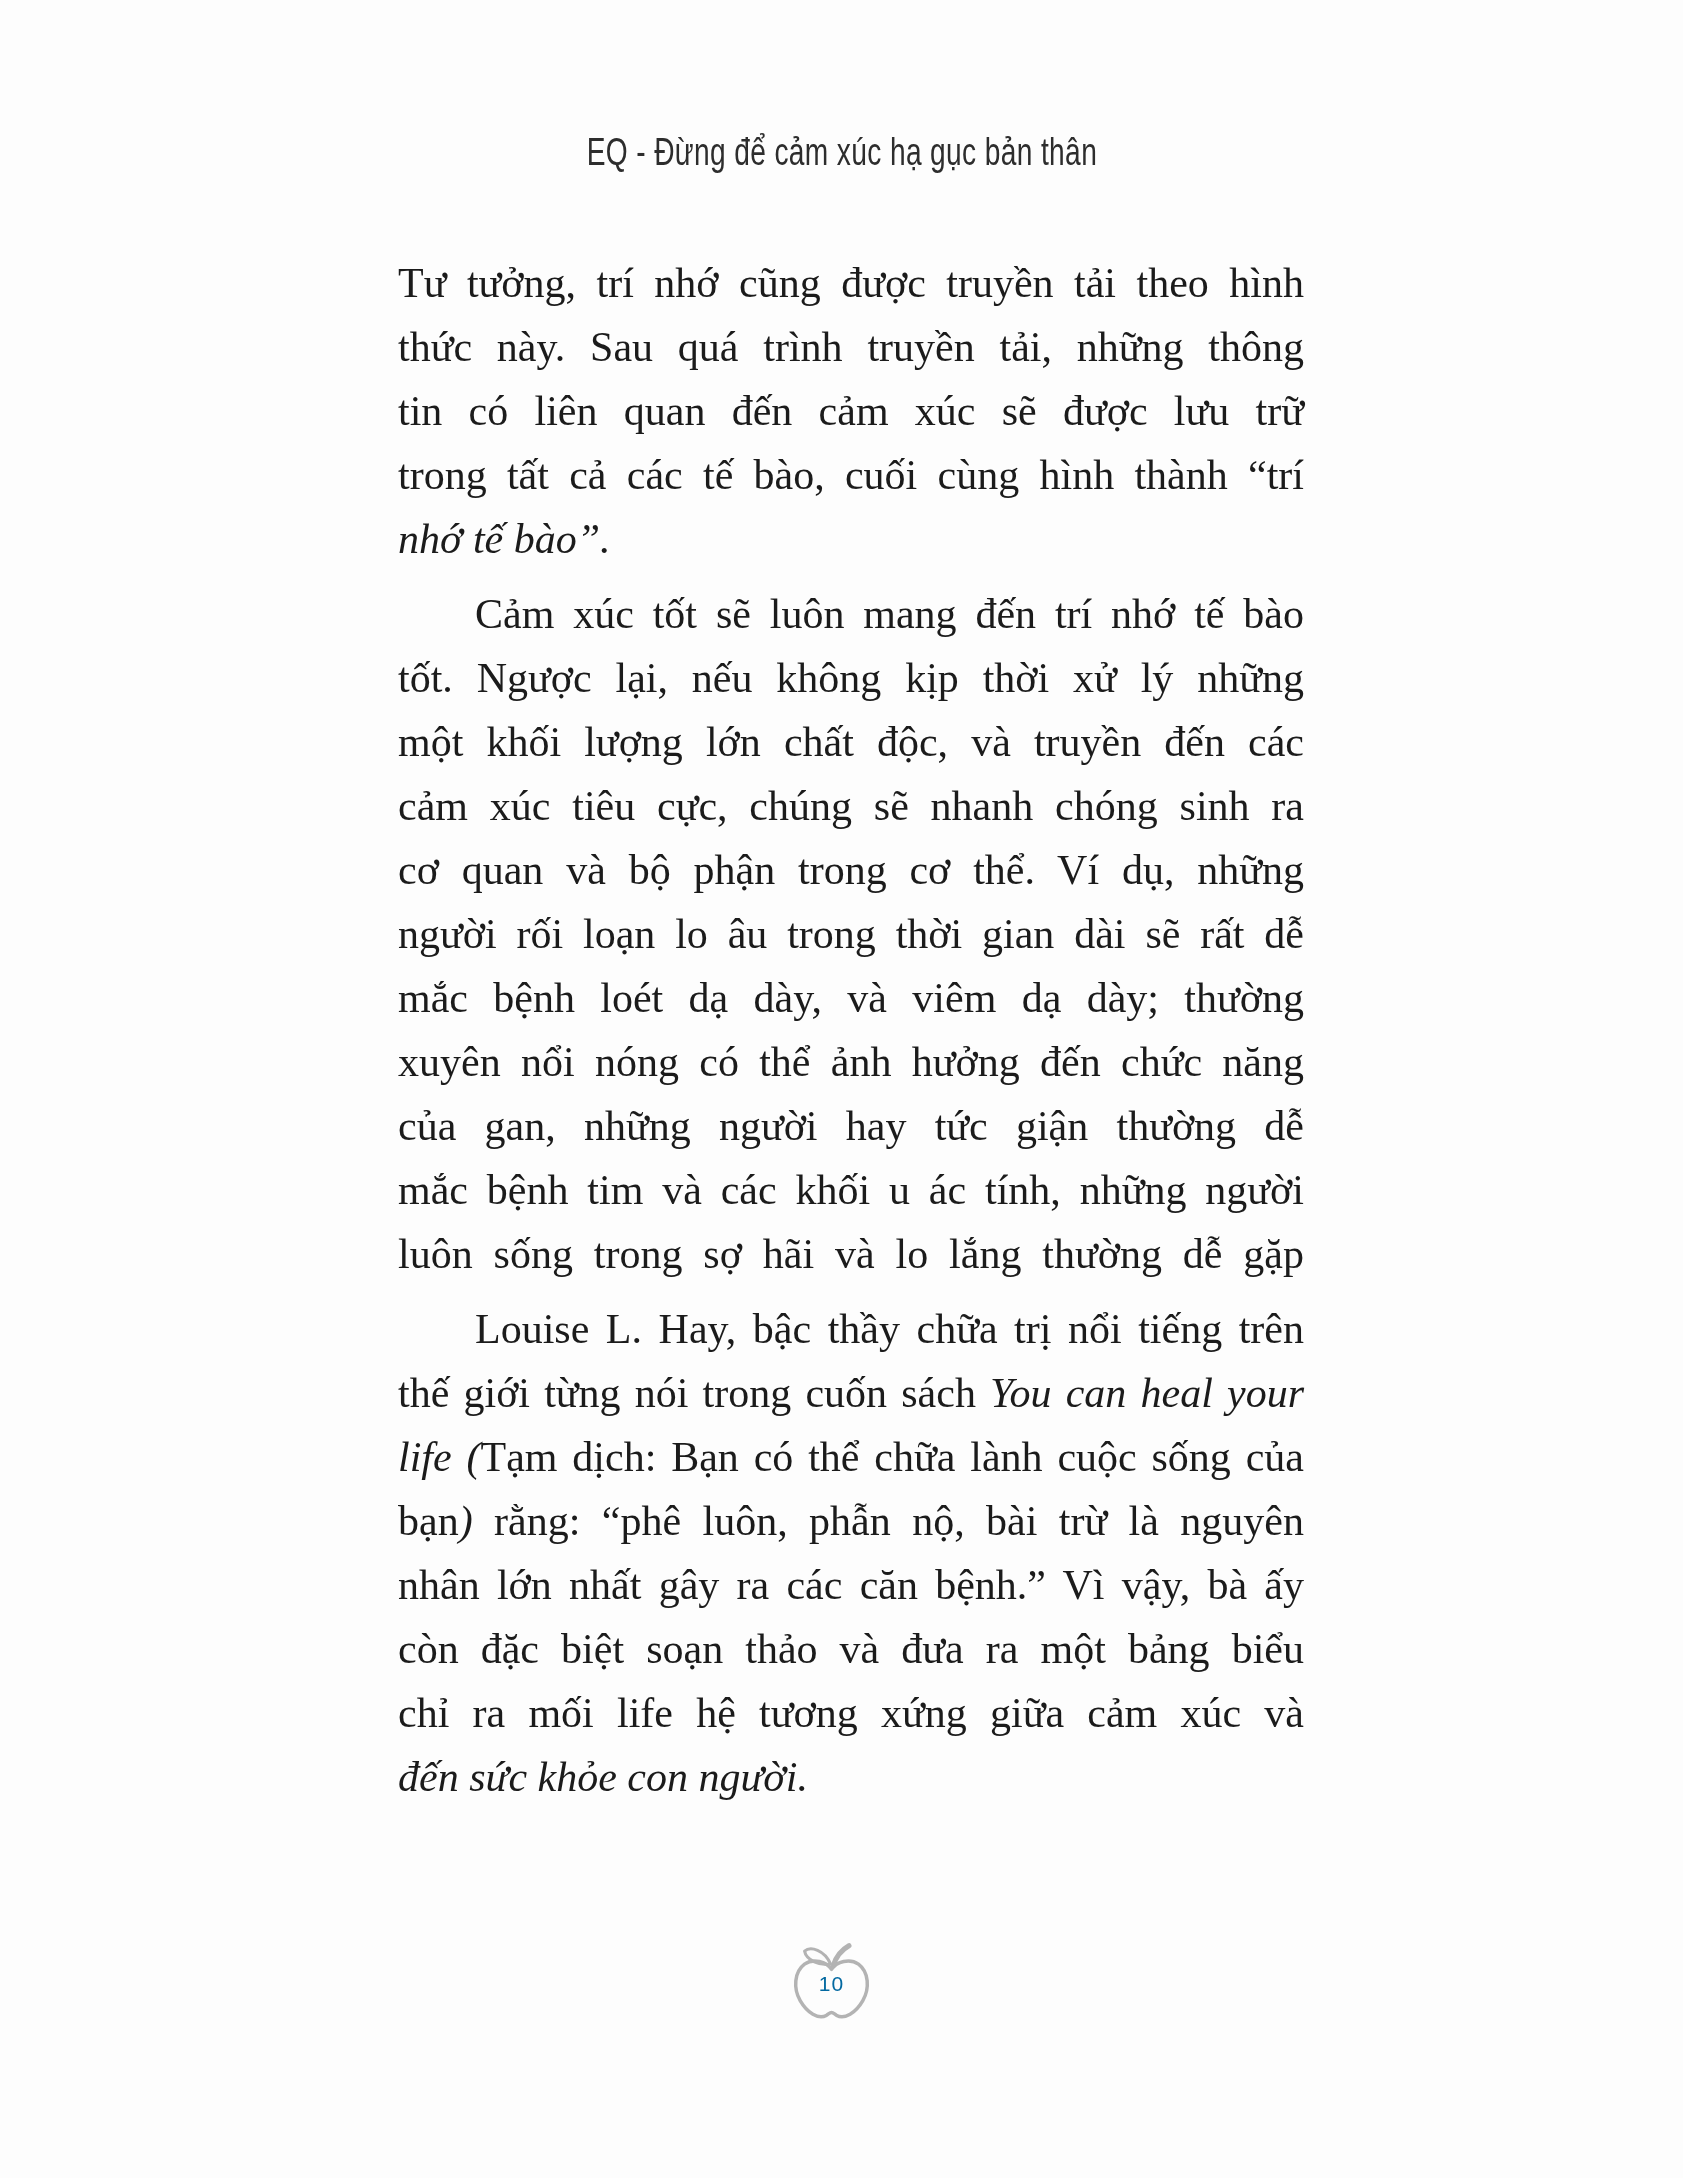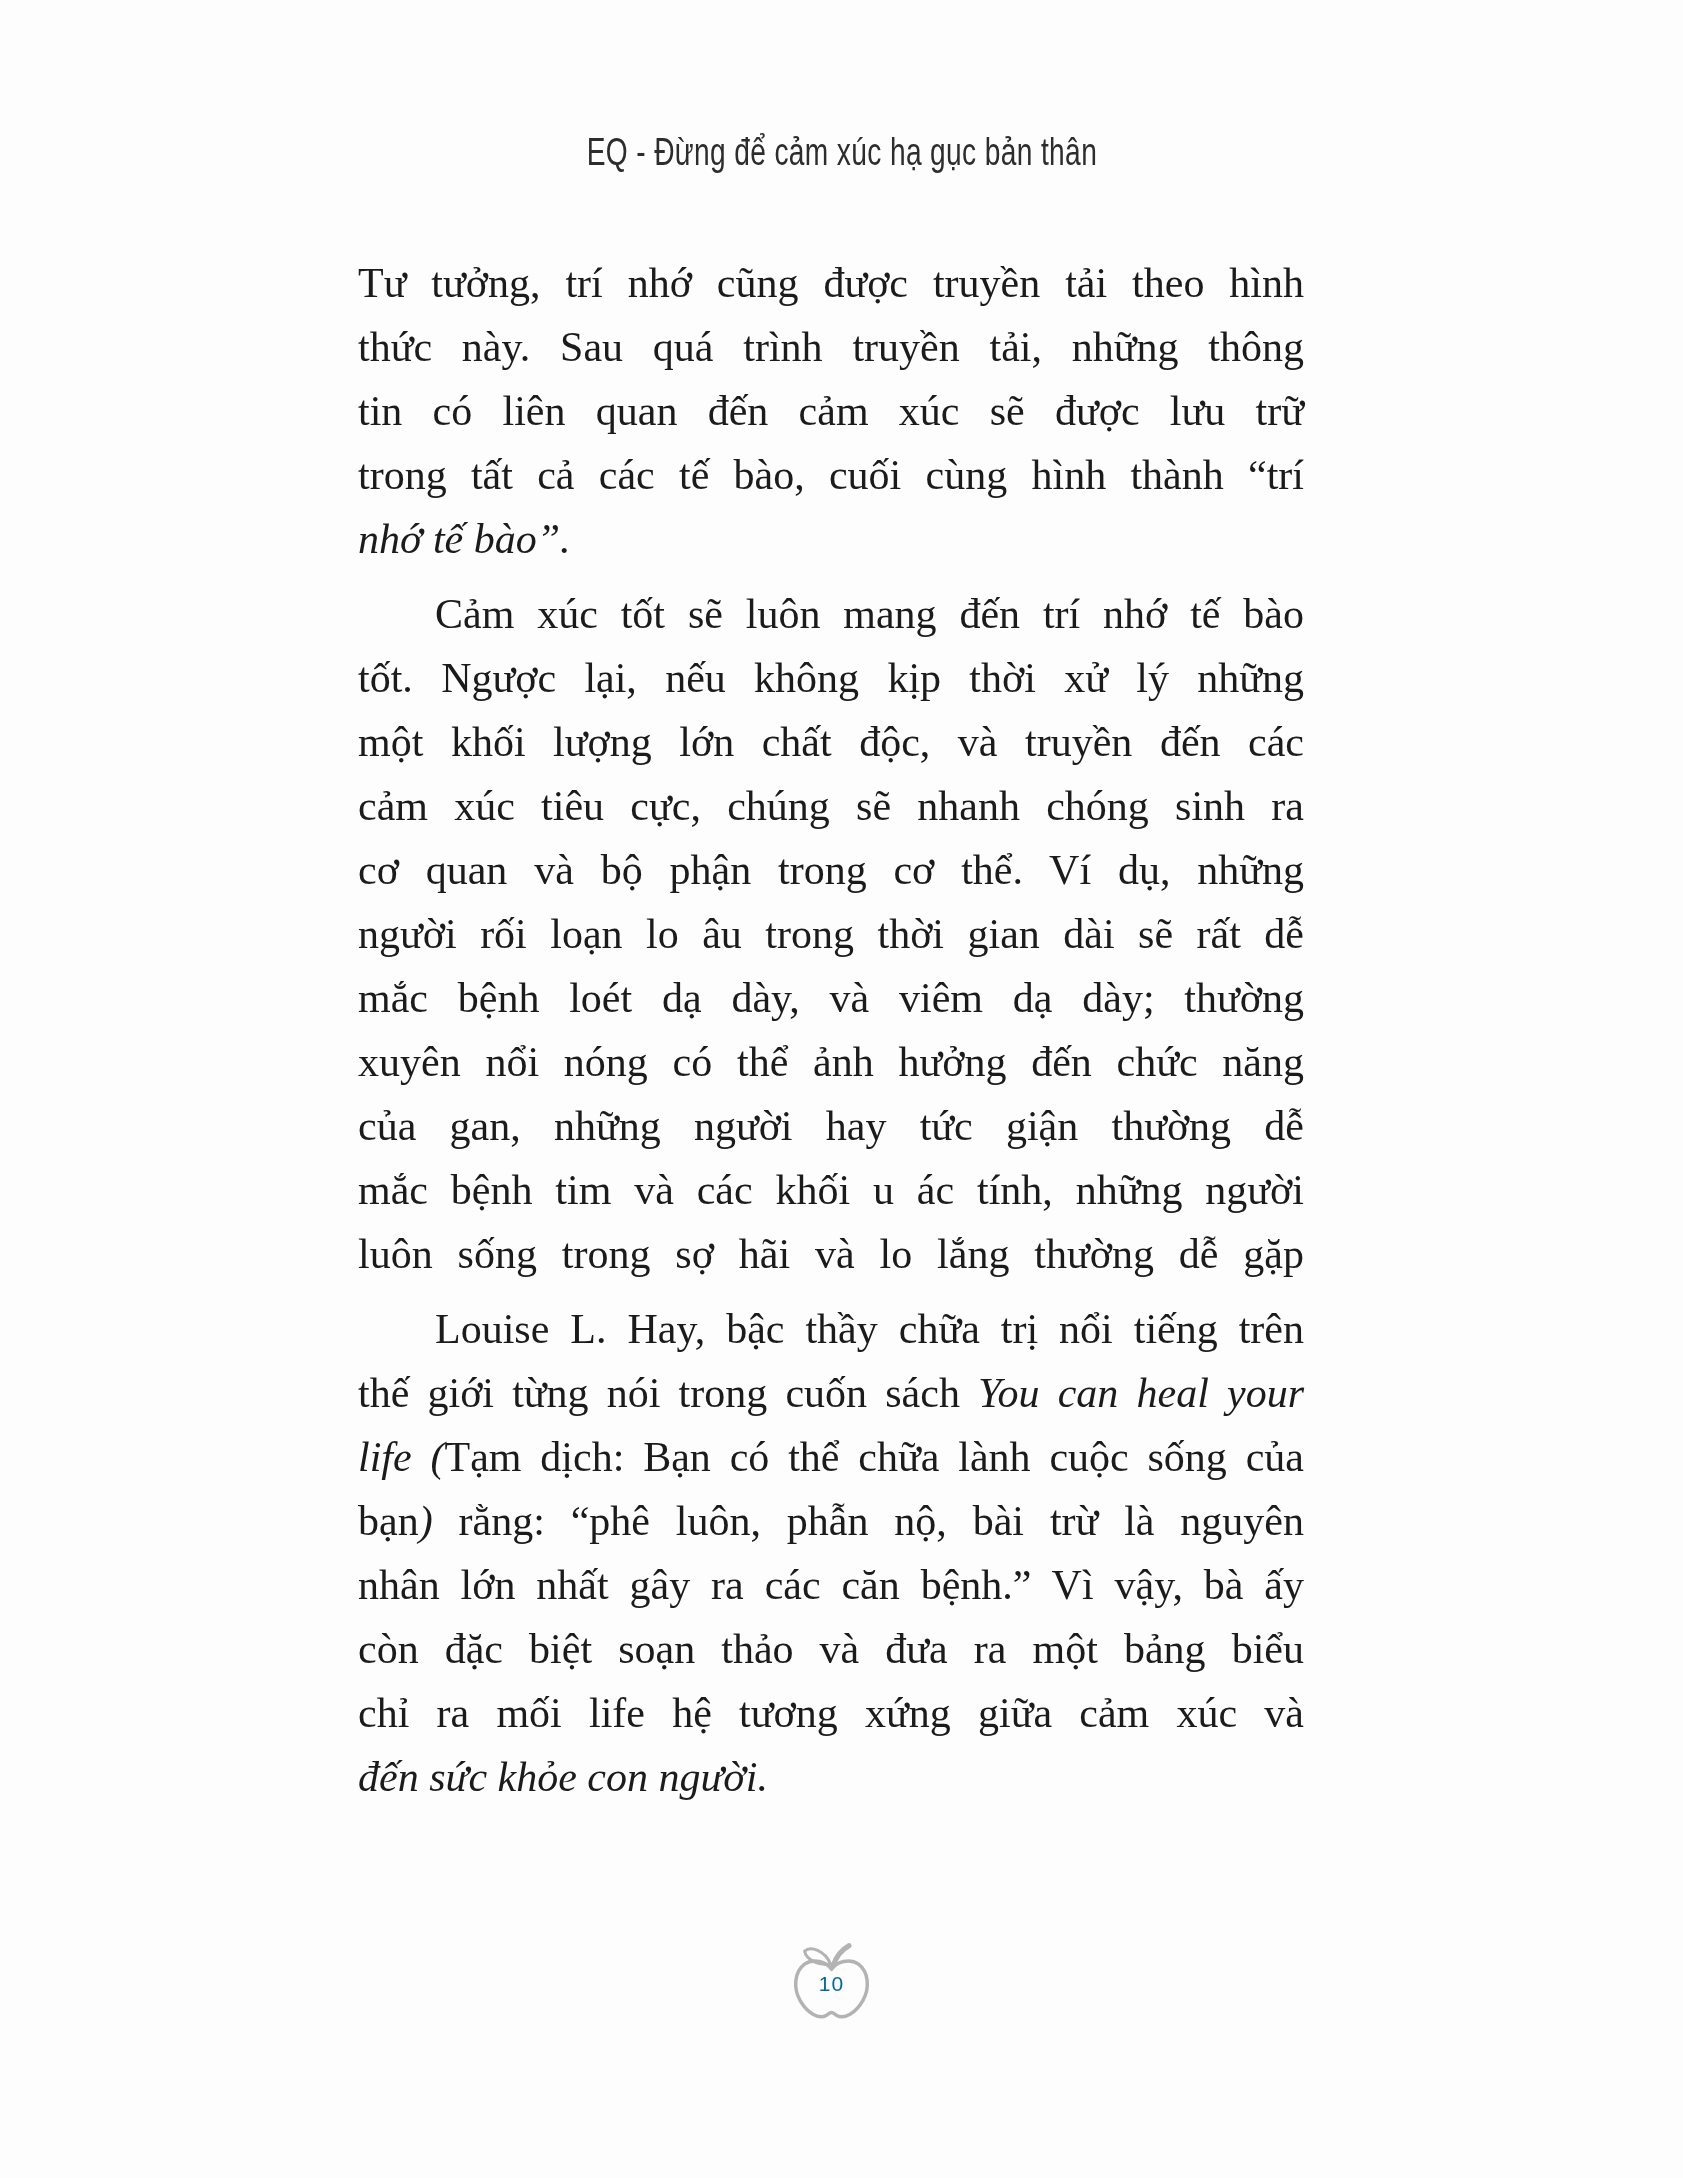--- a/index.html
+++ b/index.html
@@ -42,20 +42,21 @@
     color: #1b1b1b;
   }
   .para { margin: 0; padding: 0; }
   .para + .para { margin-top: 11px; }
   .line {
     line-height: 64px;
     height: 64px;
     text-align: justify;
     text-align-last: justify;
     white-space: normal;
+    margin-left: 40px;
   }
   .line.last {
     text-align: left;
     text-align-last: left;
     font-style: italic;
   }
   .para.indent .line.first { text-indent: 77px; }
   .line em { }
   .page-footer {
     position: absolute;

